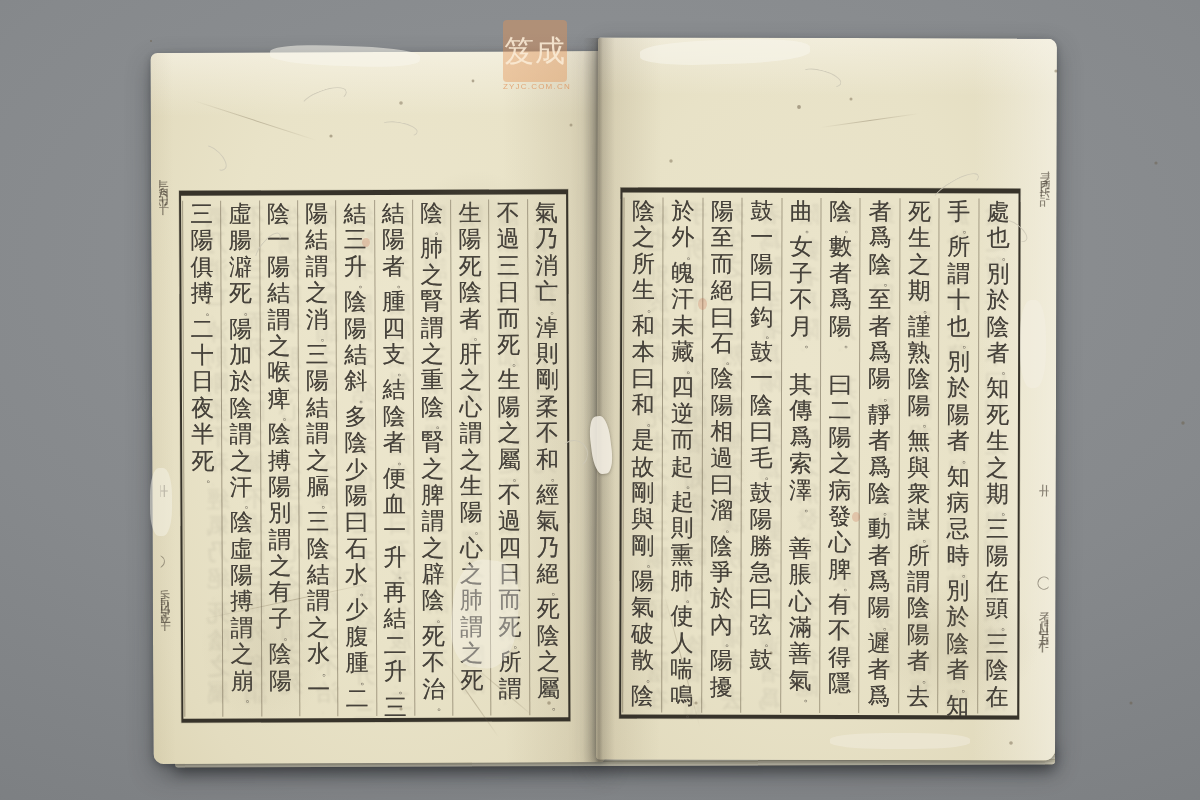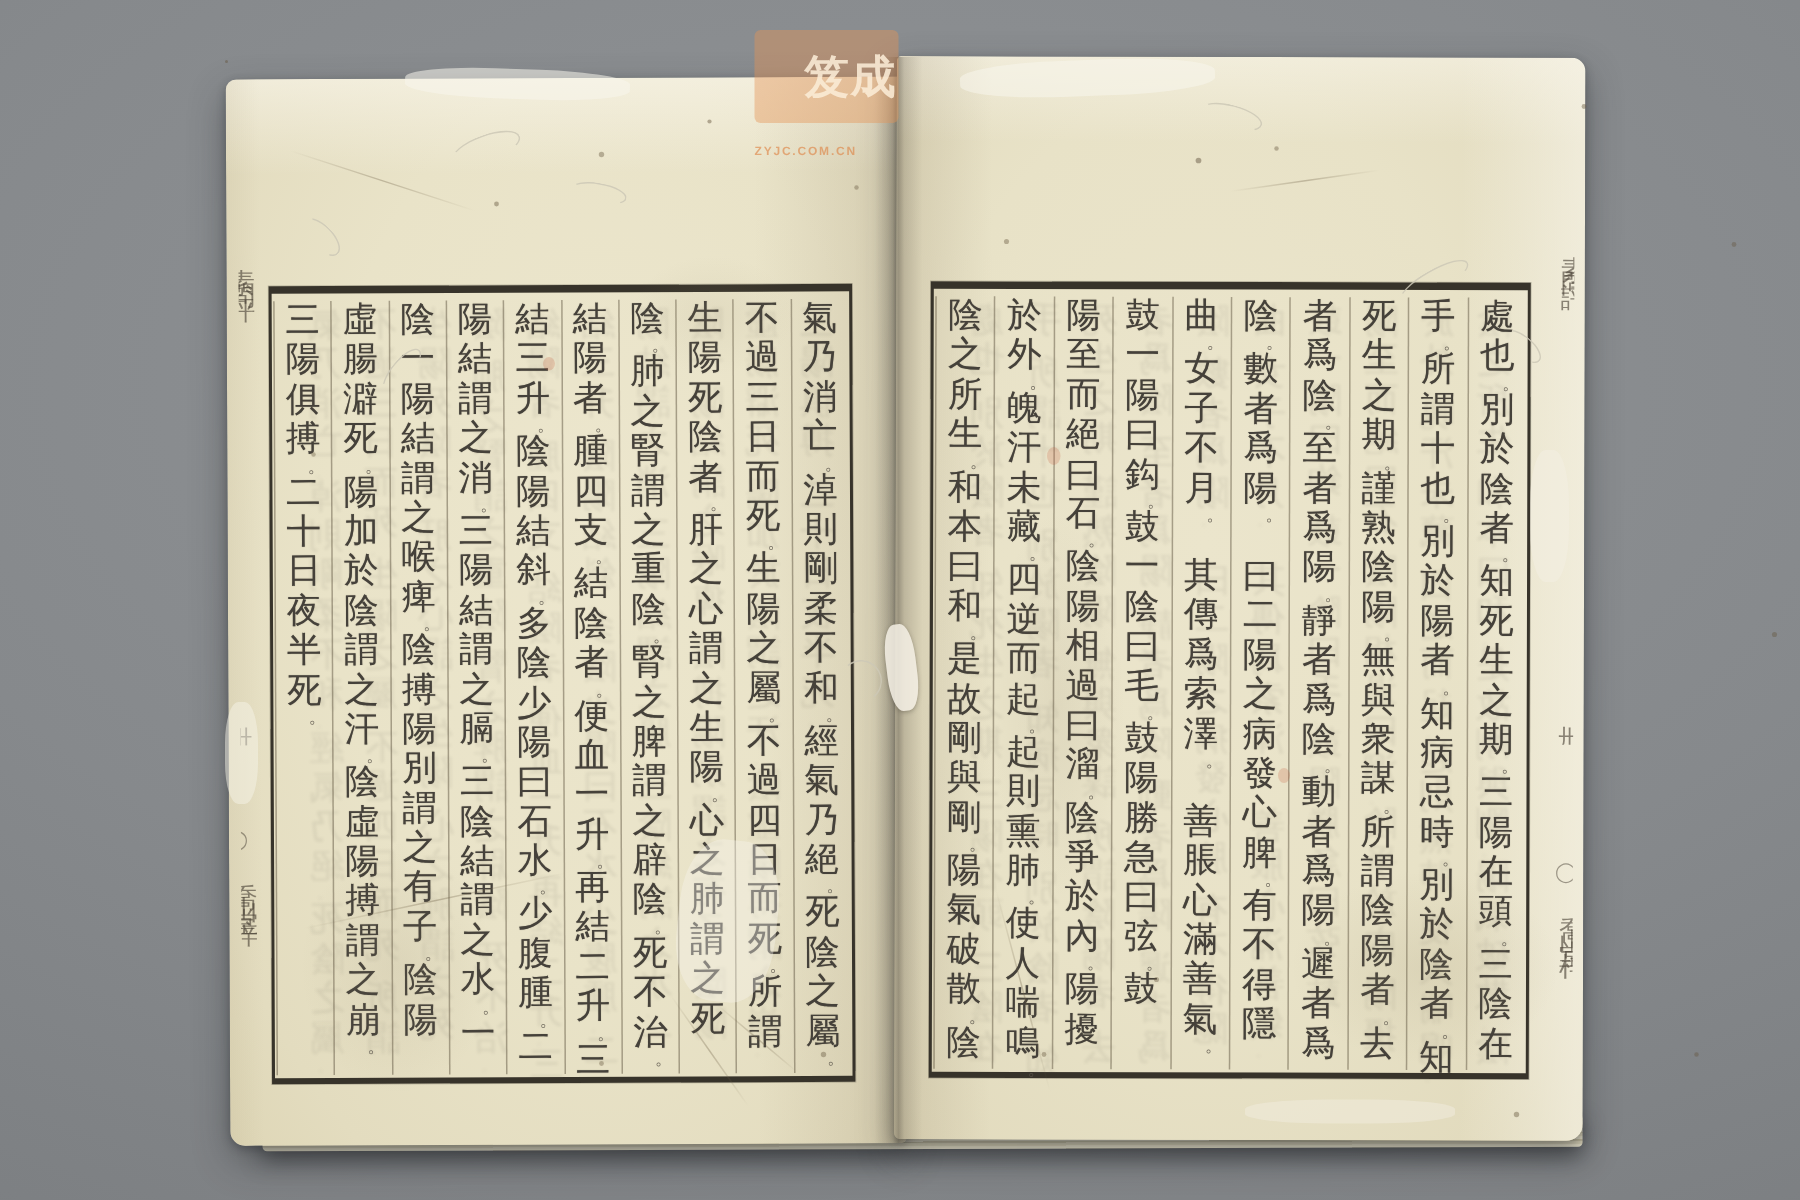--- a/index.html
+++ b/index.html
@@ -58,23 +58,23 @@
   .m-pub{height:160px;width:13px;}
   .m-pub .vspan{font-size:18px;letter-spacing:8px;}
   .rightpage .m-pub{top:558px;} .leftpage .m-pub{top:522px;}
   .leftpage .mitem .vspan{margin-left:-11px;}
   .rightpage .m-title{top:118px;}
 
   
   .watermark{position:absolute;left:503px;top:20px;width:66px;z-index:6;pointer-events:none;}
   .wm-box{width:64px;height:62px;border-radius:4px;background:rgba(228,148,86,.42);
     display:flex;align-items:center;justify-content:center;
-    font-weight:bold;font-size:30px;letter-spacing:1px;color:rgba(250,236,214,.88);padding-left:32px;}
-  .wm-caption{margin-top:14px;text-align:center;font-family:"Liberation Sans",sans-serif;
-    font-size:8px;letter-spacing:1.2px;font-weight:bold;color:rgba(222,126,62,.6);}
+    font-weight:normal;font-size:30px;letter-spacing:1px;color:rgba(250,236,214,.88);}
+  .wm-caption{margin-top:0;text-align:center;font-family:"Liberation Sans",sans-serif;
+    font-size:8px;letter-spacing:1.2px;font-weight:normal;color:rgba(222,126,62,.6);}
 
   
   .decor{position:absolute;pointer-events:none;}
   .patch{background:rgba(248,245,236,.55);border-radius:40%;}
   .crease{height:1px;background:linear-gradient(90deg,transparent,rgba(112,98,72,.35),transparent);}
   .fiber{border:1.2px solid rgba(205,200,183,.85);border-left-color:transparent;
          border-bottom-color:transparent;border-radius:50%;background:transparent;}
   .stain{border-radius:50%;}
   .redmark{border-radius:50%;background:rgba(198,88,55,.22);}
   .specks{width:2px;height:2px;border-radius:50%;background:rgba(100,85,60,.45);

